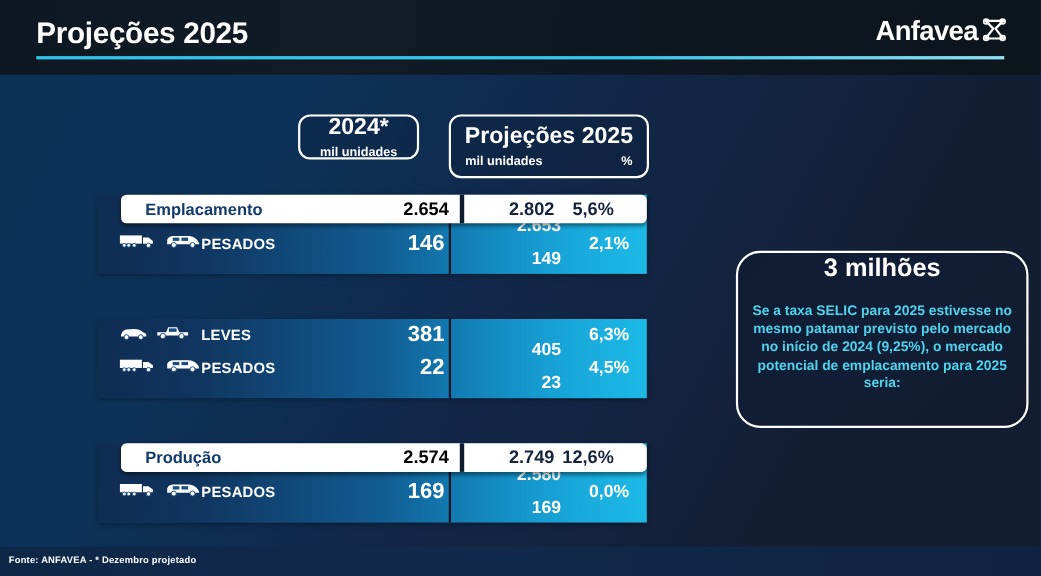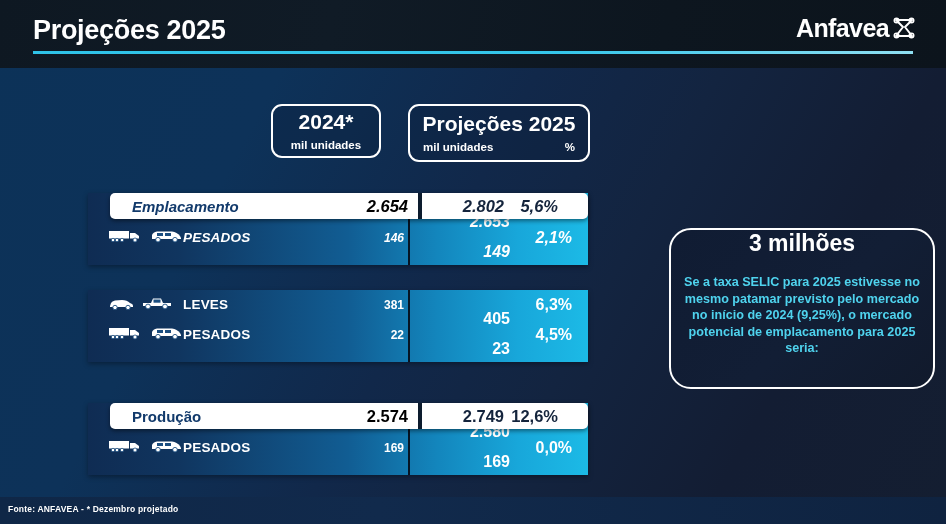--- a/index.html
+++ b/index.html
@@ -40,30 +40,30 @@
   .logo-mark { margin-top:2px; }
 
   
   .col-head {
     position:absolute;
     border:2px solid #ffffff; border-radius:11px;
     background:rgba(12,32,60,0.35);
     display:flex; flex-direction:column;
     align-items:center; justify-content:center;
   }
-  .col-head.y2024 { left:271px; top:104px; width:110px; height:54px; }
+  .col-head.y2024 { left:271px; top:104px; width:110px; height:41px; }
   .col-head.proj   { left:408px; top:104px; width:182px; height:58px; }
   .ch-title { font-size:21px; font-weight:bold; color:#ffffff; line-height:1; }
   .ch-sub-row { display:flex; width:100%; justify-content:center; margin-top:7px; }
   .ch-sub { font-size:11.5px; font-weight:bold; color:#ffffff; }
   .col-head.proj .ch-sub-row { justify-content:space-between; padding:0 13px; }
 
   
   .block { position:absolute; left:88px; width:500px; }
-  .block.b1 { top:182px;font-style:italic; }
+  .block.b1 { top:166px; }
   .block.b2 { top:279px; }
   .block.b3 { top:392px; }
 
   .block-body {
     position:relative;
     width:500px; height:72px;
     margin-top:11px;
     background:linear-gradient(90deg,
       #0f2c53 0%, #10355f 18%, #115d93 52%, #1386bd 70%, #18a7da 86%, #1cbae6 100%);
     box-shadow:0 2px 5px rgba(0,0,0,0.35);
@@ -76,21 +76,21 @@
     position:relative; height:29px;
     display:flex; align-items:center;
   }
   .block-body .row.r1 { margin-top:7px; }
   .block-body .row.r2 { margin-top:1px; }
 
   .icons { width:95px; padding-left:20px; display:flex; align-items:center; gap:8px; }
   .seg-label {
     width:130px; font-size:13.5px; font-weight:bold; color:#ffffff; letter-spacing:0.2px;
   }
-  .v-2024 { width:108px; text-align:right; font-size:12px; font-weight:bold; color:#ffffff; padding-right:17px;}
+  .v-2024 { width:108px; text-align:right; font-size:20px; font-weight:bold; color:#ffffff; padding-right:17px;}
   .v-proj { width:95px; text-align:right; font-size:16px; font-weight:bold; color:#ffffff; padding-right:6px;margin-top:28px;}
   .v-pct  { width:72px; text-align:right; font-size:16px; font-weight:bold; color:#ffffff; padding-right:16px;}
 
   
   .title-bar {
     position:absolute; left:22px; top:0; width:478px; height:26px;
     background:#ffffff;
     border-radius:5px;
     box-shadow:0 2px 4px rgba(0,0,0,0.45);
     display:flex; align-items:center;

